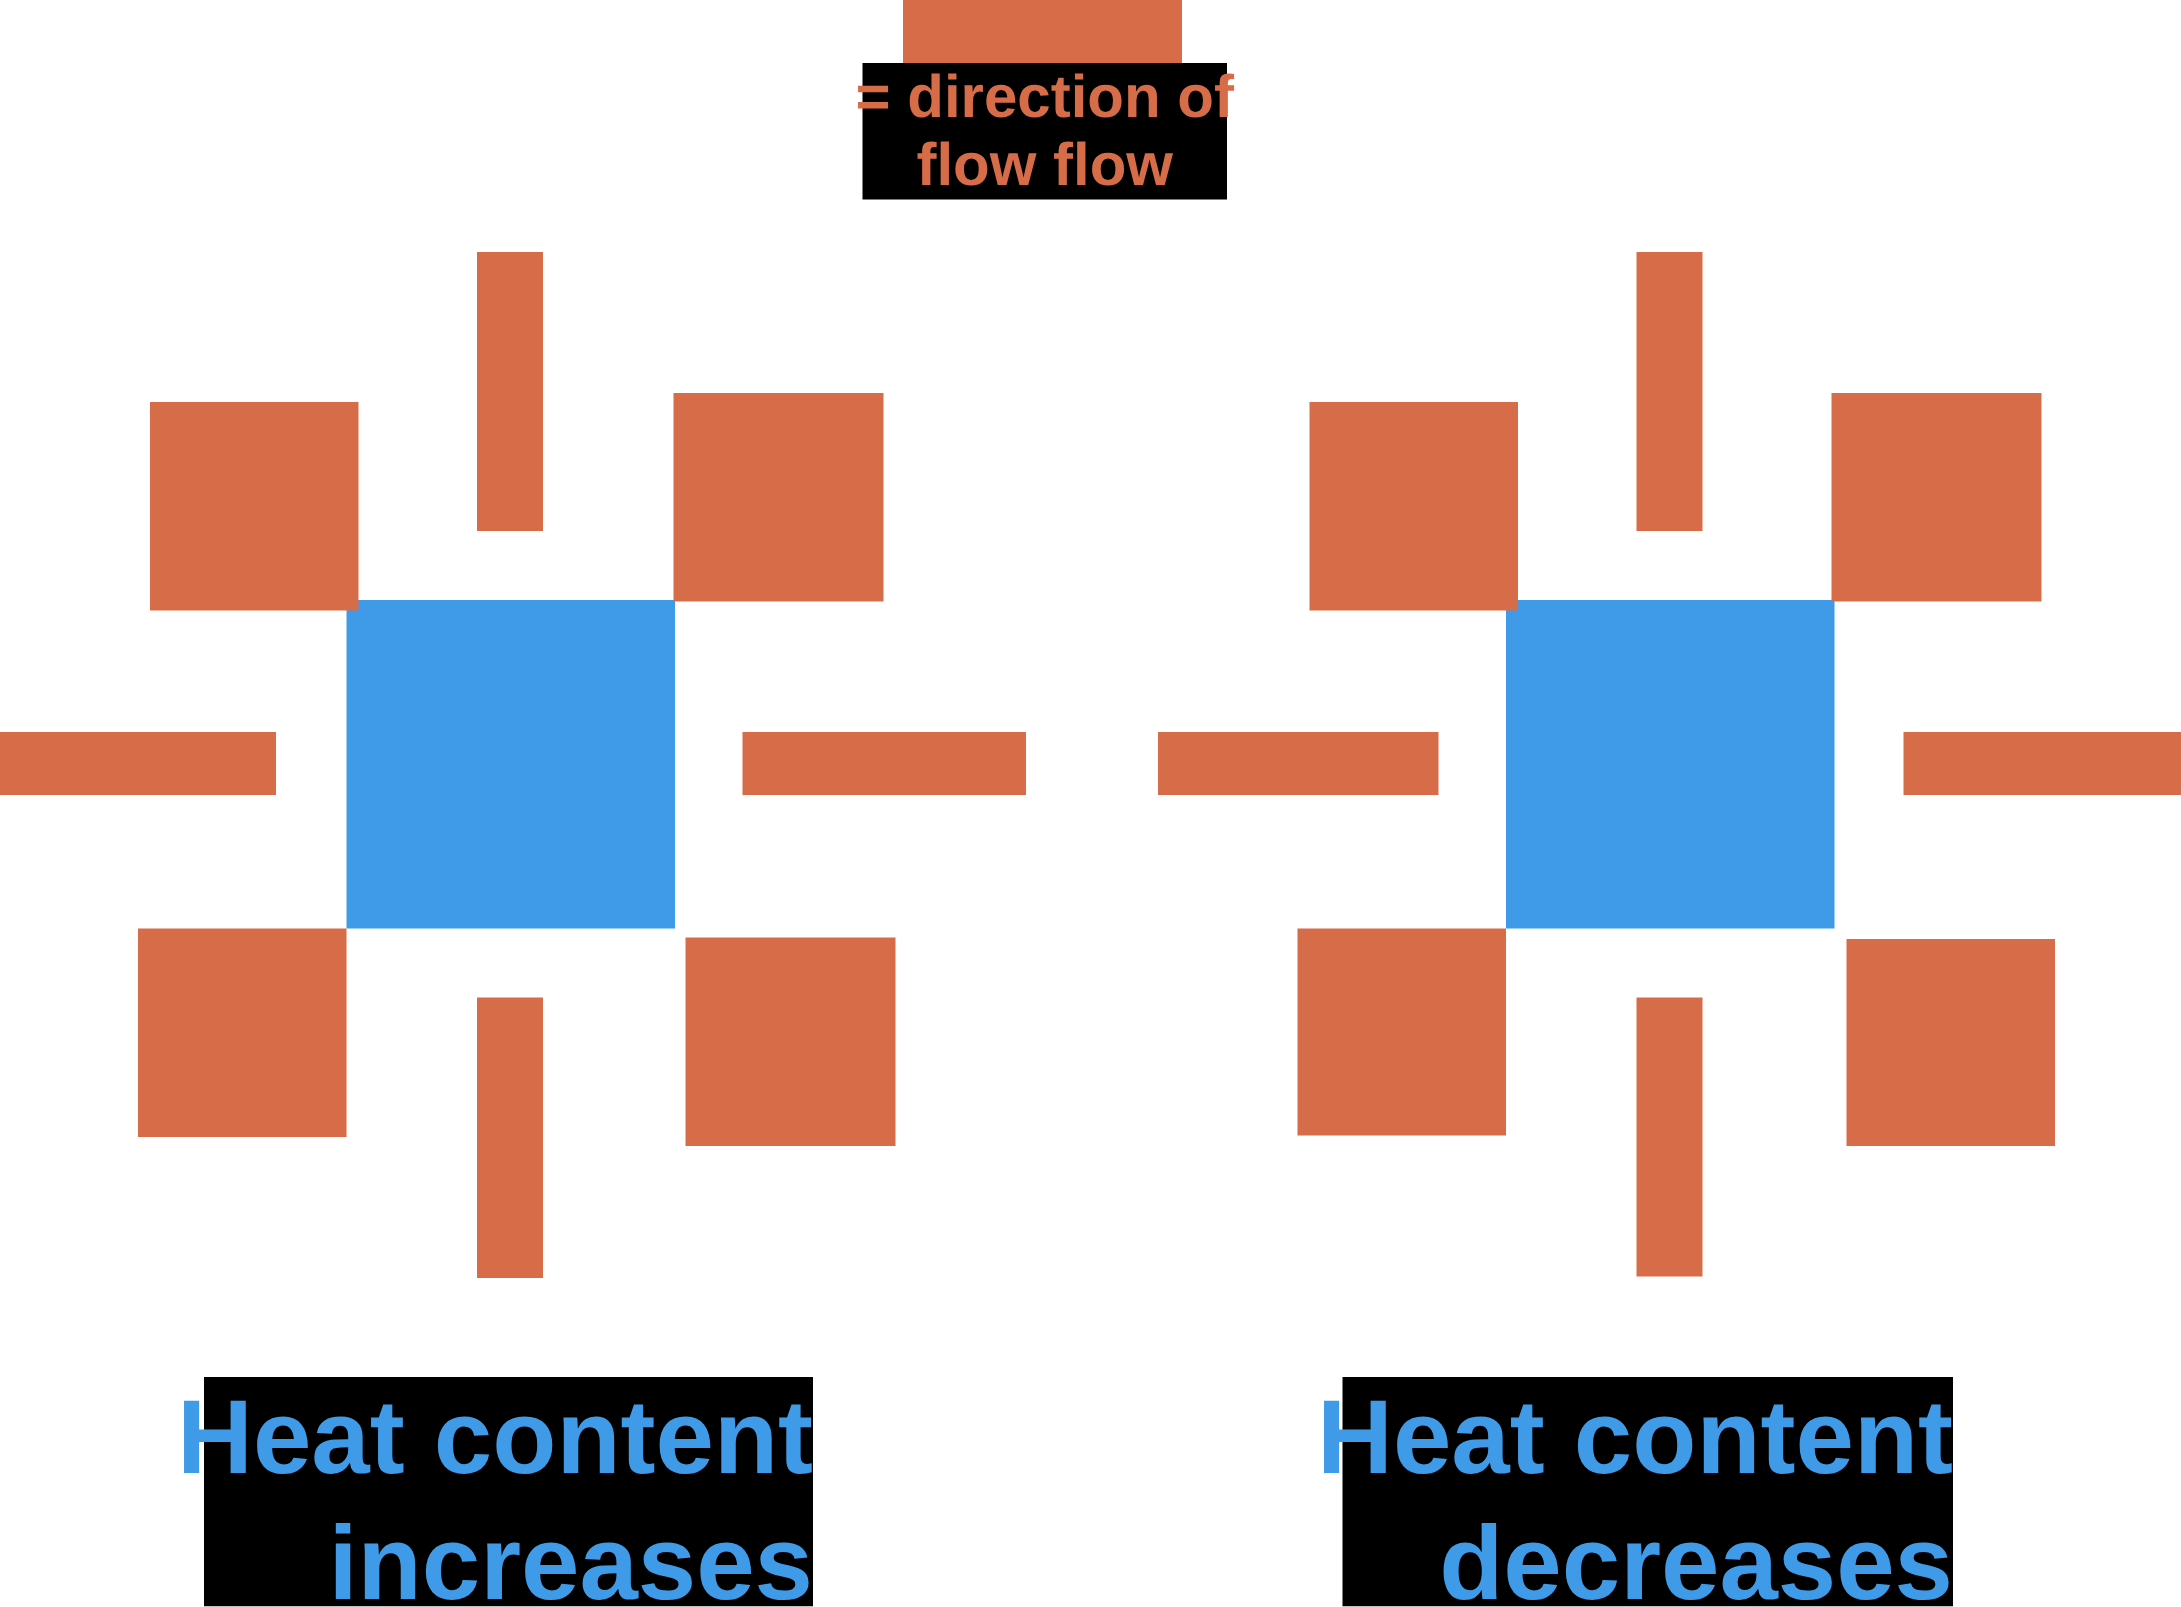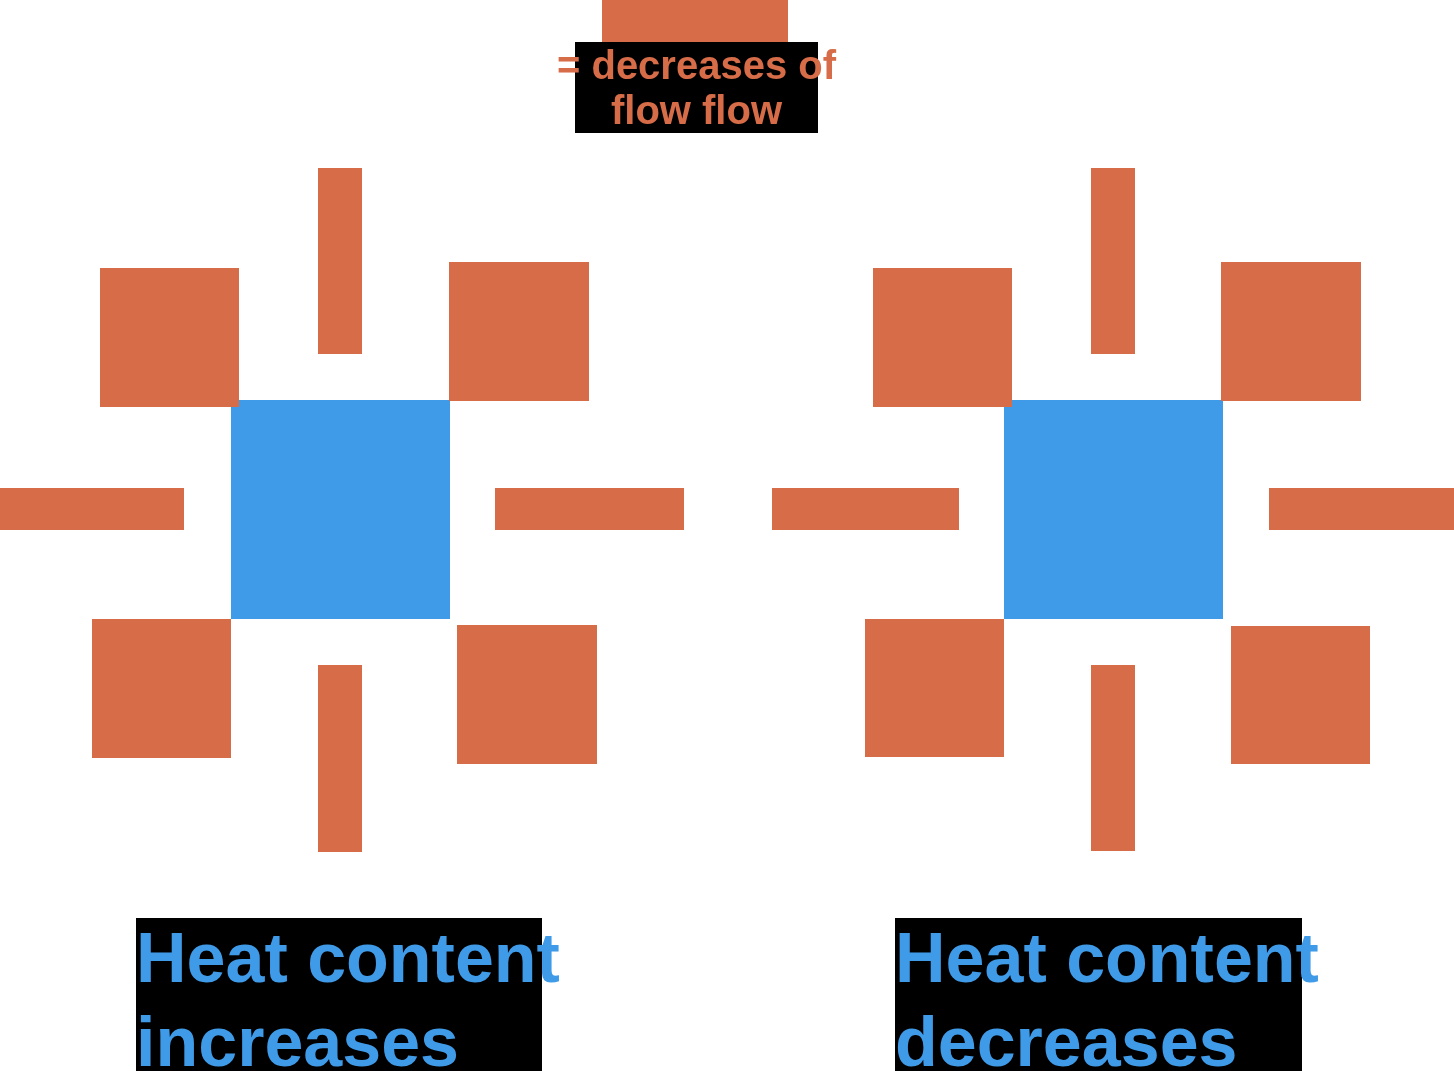--- a/index.html
+++ b/index.html
@@ -47,21 +47,21 @@
     font-weight: bold;
     white-space: nowrap;
   }
   
   .caption-box {
     position: absolute;
     width: 407px; height: 153px;
     background: var(--label-bg);
     display: flex;
     flex-direction: column;
-    align-items: flex-start;
+    align-items: flex-end;
     padding-top: 2px;
     box-sizing: border-box;
     row-gap: 8px;
     overflow: visible;
   }
   .caption-box.left  { left: 136px; top: 918px; width: 406px; }
   .caption-box.right { left: 895px; top: 918px; }
   .caption-line {
     color: var(--blue);
     font-size: 70px;
@@ -91,21 +91,21 @@
     <div class="shape" style="left: 1221px; top: 262px; width: 140px; height: 139px; background: rgb(214, 108, 72);"></div>
     <div class="shape" style="left: 772px; top: 488px; width: 187px; height: 42px; background: rgb(214, 108, 72);"></div>
     <div class="shape" style="left: 1269px; top: 488px; width: 185px; height: 42px; background: rgb(214, 108, 72);"></div>
     <div class="shape" style="left: 865px; top: 619px; width: 139px; height: 138px; background: rgb(214, 108, 72);"></div>
     <div class="shape" style="left: 1231px; top: 626px; width: 139px; height: 138px; background: rgb(214, 108, 72);"></div>
     <div class="shape" style="left: 1091px; top: 665px; width: 44px; height: 186px; background: rgb(214, 108, 72);"></div>
   </div>
 
 <div class="legend-swatch"></div>
 <div class="legend-box">
-  <div class="legend-line">= decreases of</div>
+  <div class="legend-line">= direction of</div>
   <div class="legend-line">flow flow</div>
 </div>
 
 <div class="caption-box left">
   <div class="caption-line">Heat content</div>
   <div class="caption-line">increases</div>
 </div>
 <div class="caption-box right">
   <div class="caption-line">Heat content</div>
   <div class="caption-line">decreases</div>

